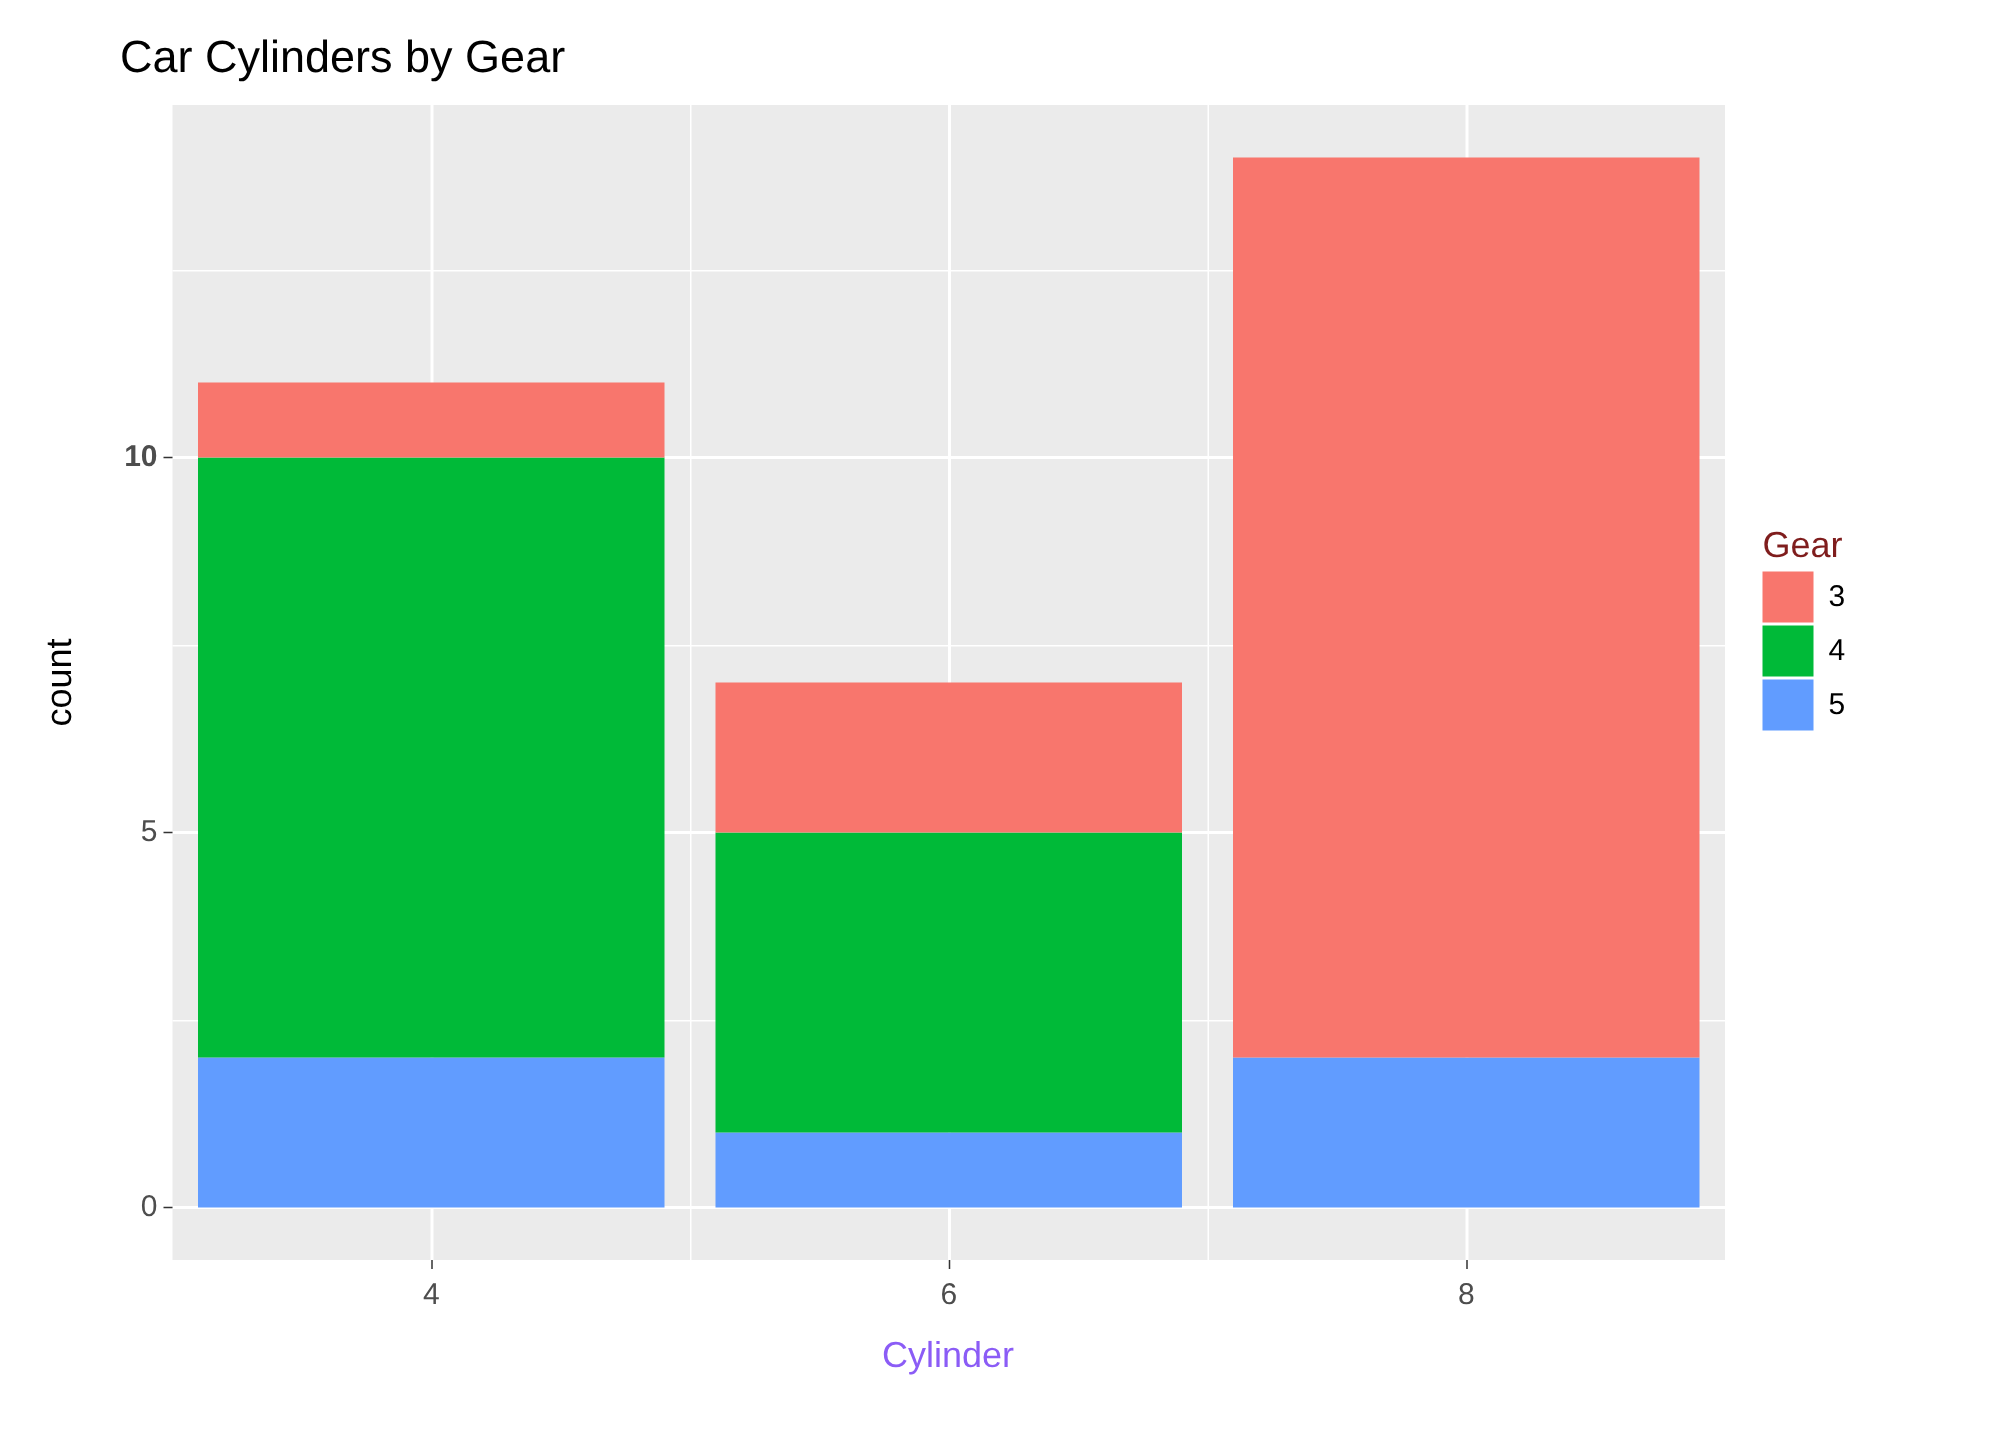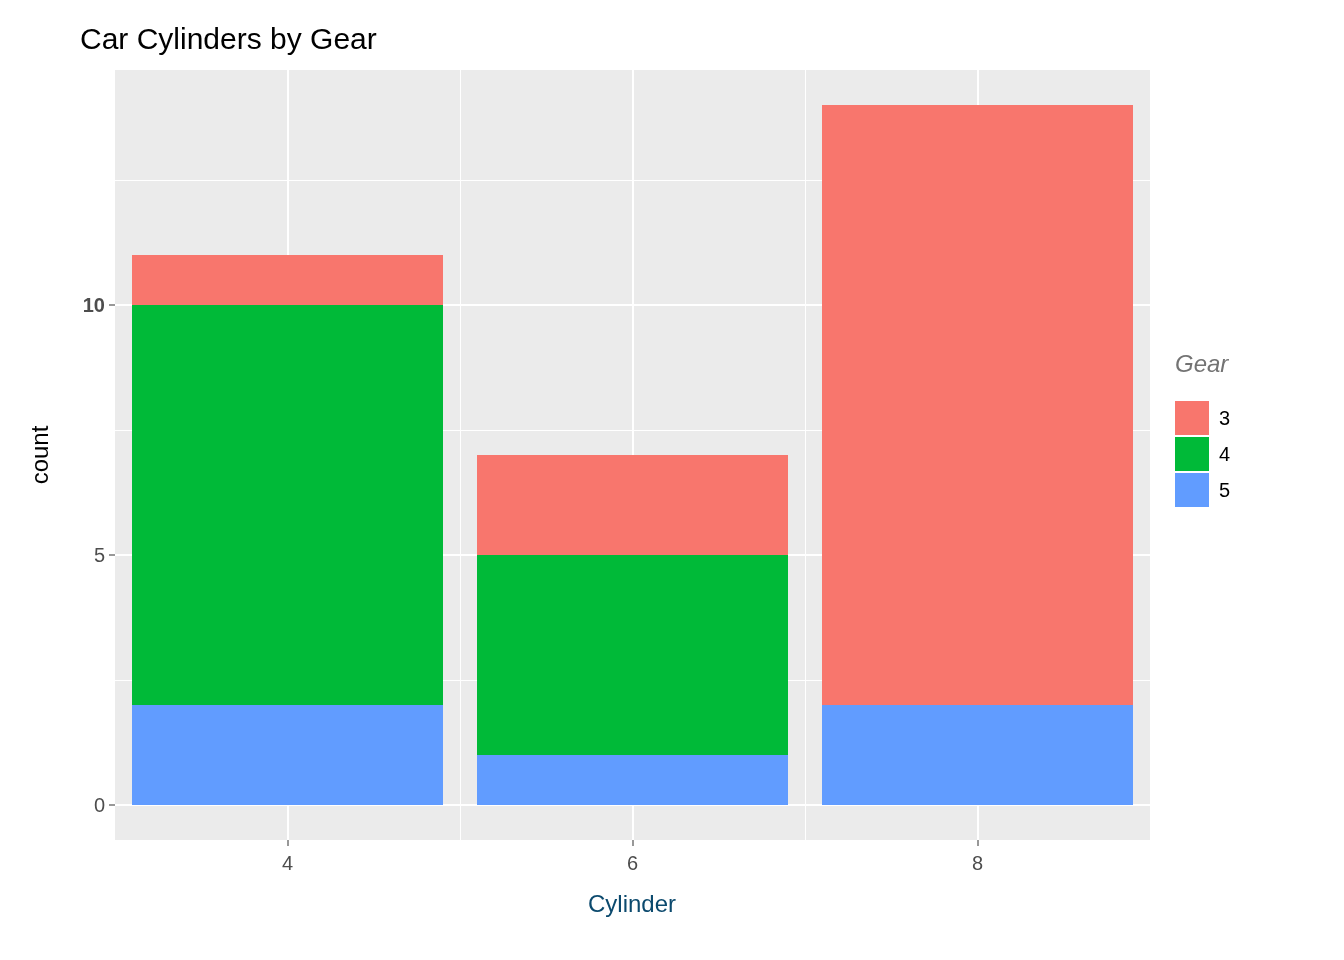--- a/index.html
+++ b/index.html
@@ -108,32 +108,31 @@
     transform: translate(-50%, -50%) rotate(-90deg);
     font-size: 24px;
     color: #000000;
   }
   .xlab {
     position: absolute;
     top: 890px;
     left: 632px;
     transform: translateX(-50%);
     font-size: 24px;
-    color: #0c4a6e;
+    color: #8b5cf6;
   }
   .legend {
     position: absolute;
     left: 1175px;
     top: 350px;
   }
   .legend-title {
     font-size: 24px;
-    color: #737373;
-    margin-bottom: 22px;
-    font-style: italic;
+    color: #7f1d1d;
+    margin-bottom: 2px;
   }
   .legend-item {
     display: flex;
     align-items: center;
     height: 36px;
   }
   .legend-swatch {
     width: 34px;
     height: 34px;
     margin-right: 10px;

